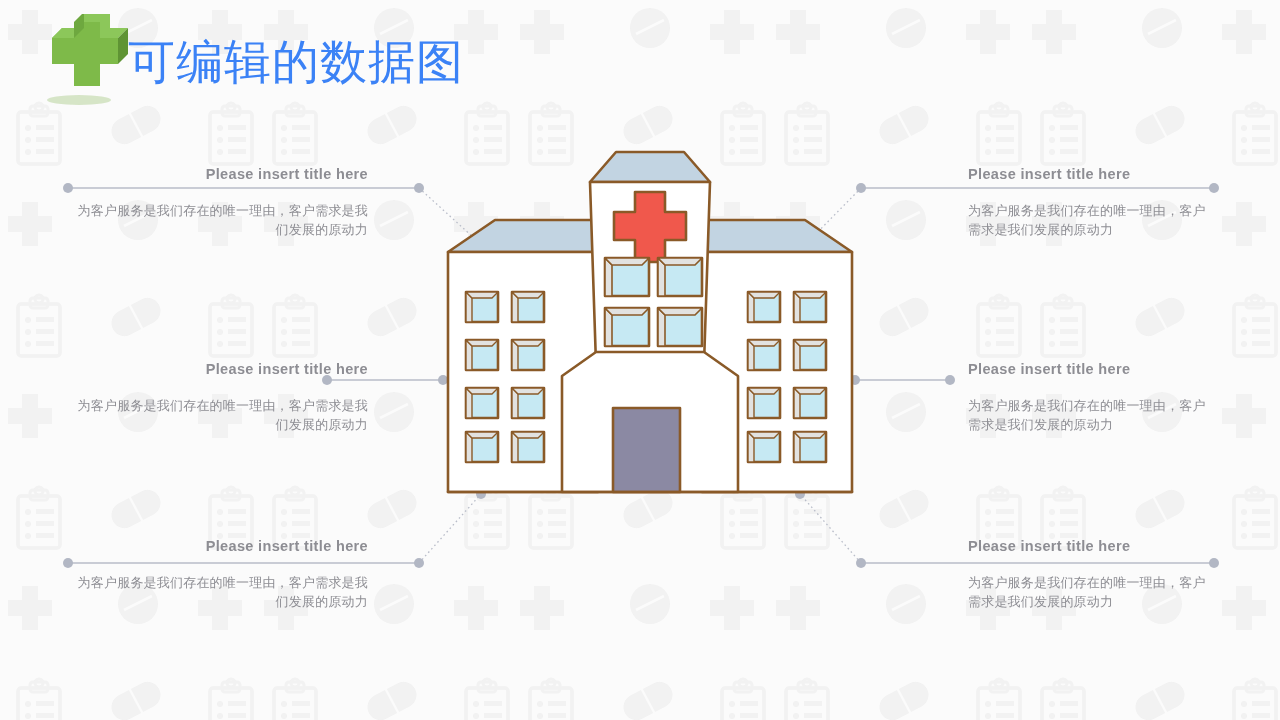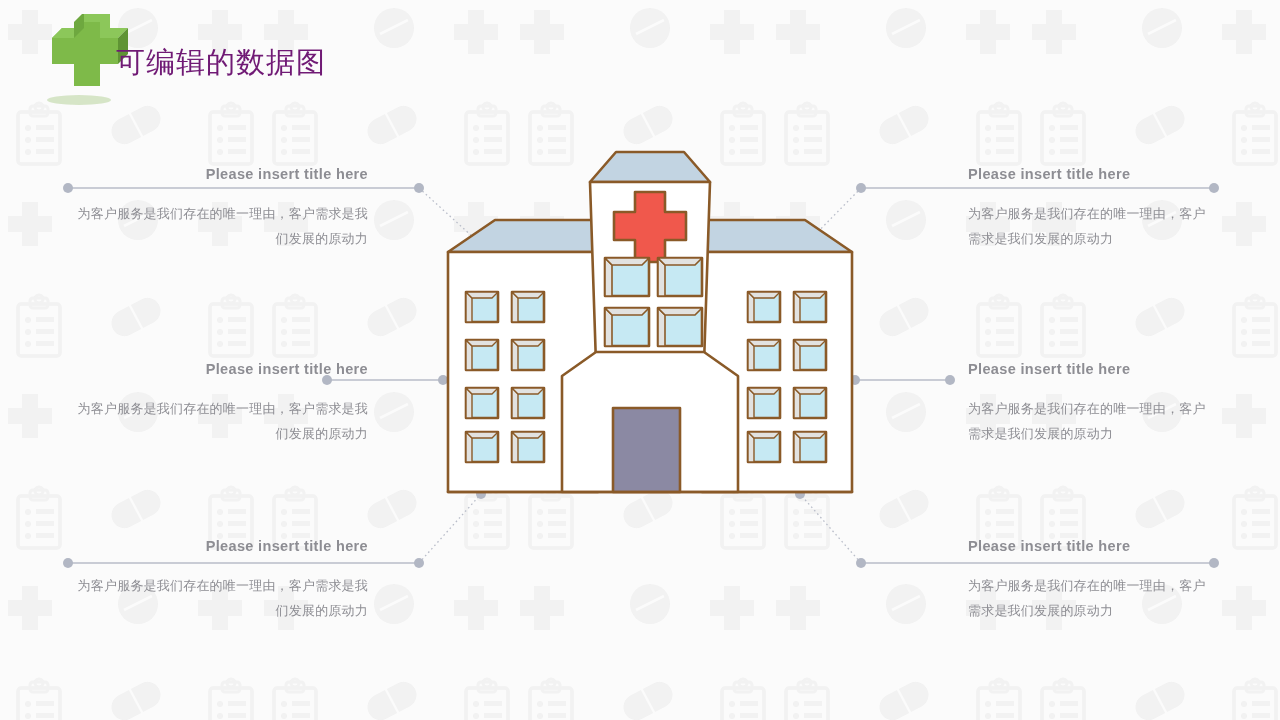--- a/index.html
+++ b/index.html
@@ -34,25 +34,25 @@
   }
   #logo-cross {
     position: absolute;
     left: 22px;
     top: 14px;
     width: 108px;
     height: 96px;
   }
   #page-title {
     position: absolute;
-    left: 116px;
+    left: 128px;
     top: 38px;
-    font-size: 29px;
+    font-size: 47px;
     line-height: 48px;
-    color: #701a75;
+    color: #3b82f6;
     letter-spacing: 1px;
     white-space: nowrap;
   }
 
   
   #connectors {
     position: absolute;
     inset: 0;
     z-index: 3;
     pointer-events: none;
@@ -78,21 +78,21 @@
     font-size: 14.5px;
     line-height: 18px;
     color: #8d8d93;
     letter-spacing: .35px;
     margin-bottom: 18px;
     white-space: nowrap;
     font-weight: bold;
   }
   .callout .c-body {
     font-size: 13px;
-    line-height: 25px;
+    line-height: 19px;
     color: #8d8d93;
     letter-spacing: .2px;
   }
   .callout.align-right { text-align: right; }
   .callout.align-left  { text-align: left;  }
 
   .callout.align-right .c-body { padding-left: 8px; }
   .callout.align-left  .c-body { padding-right: 8px; }
 </style>
 </head>

